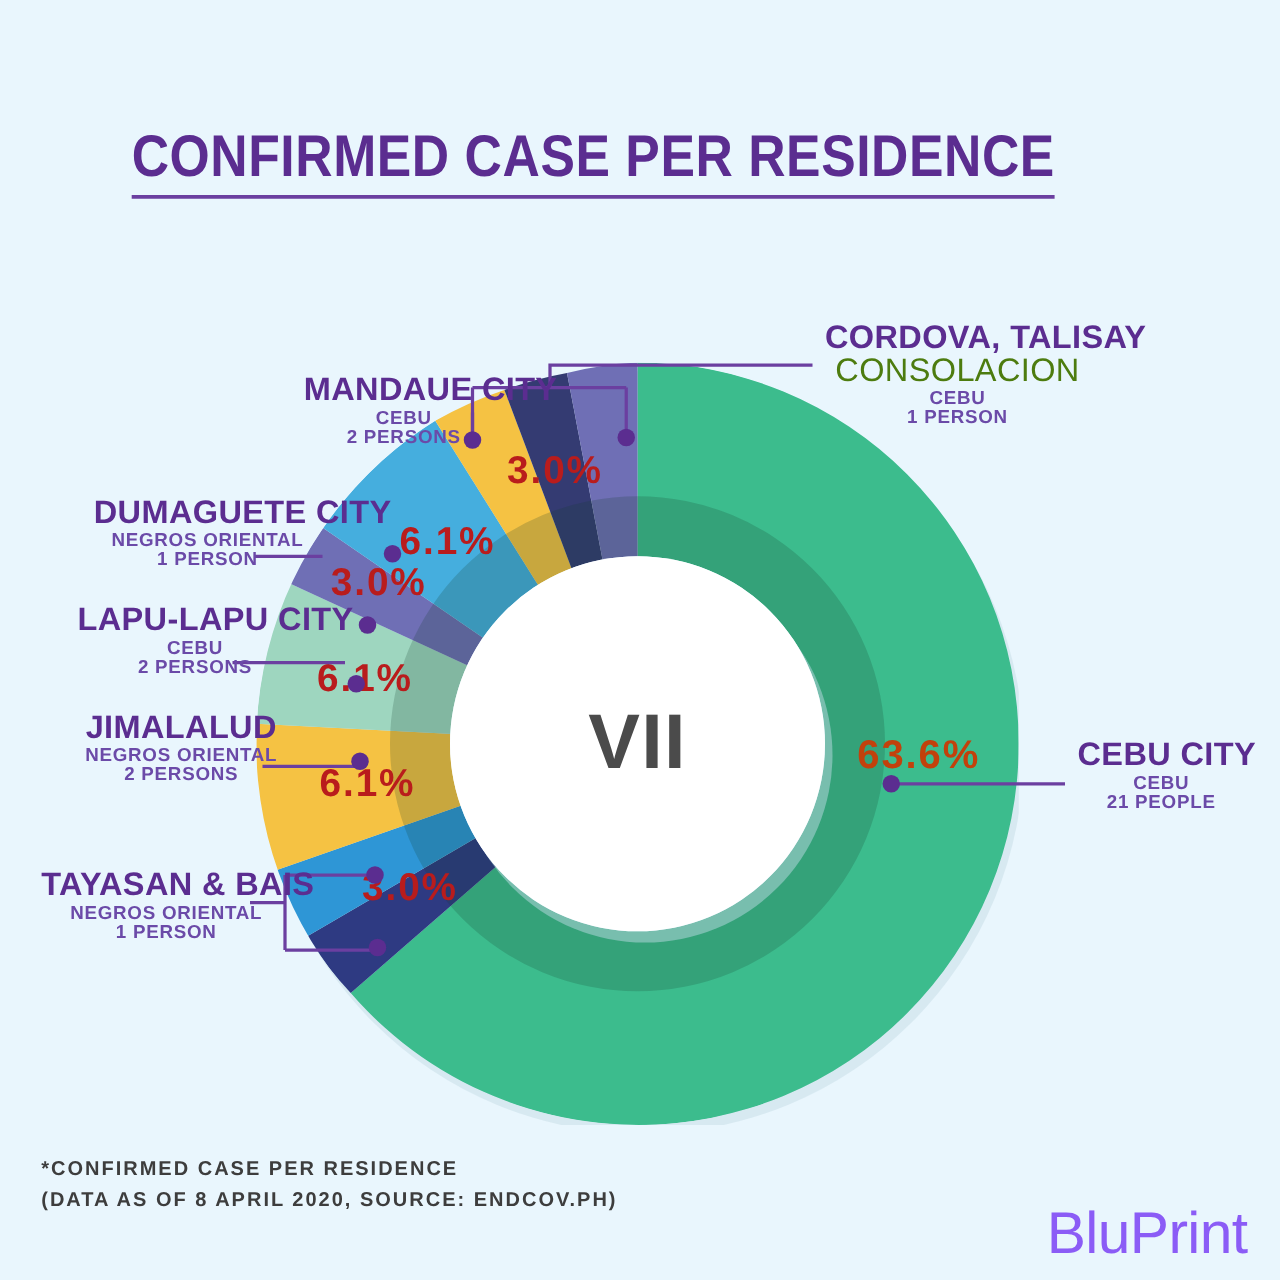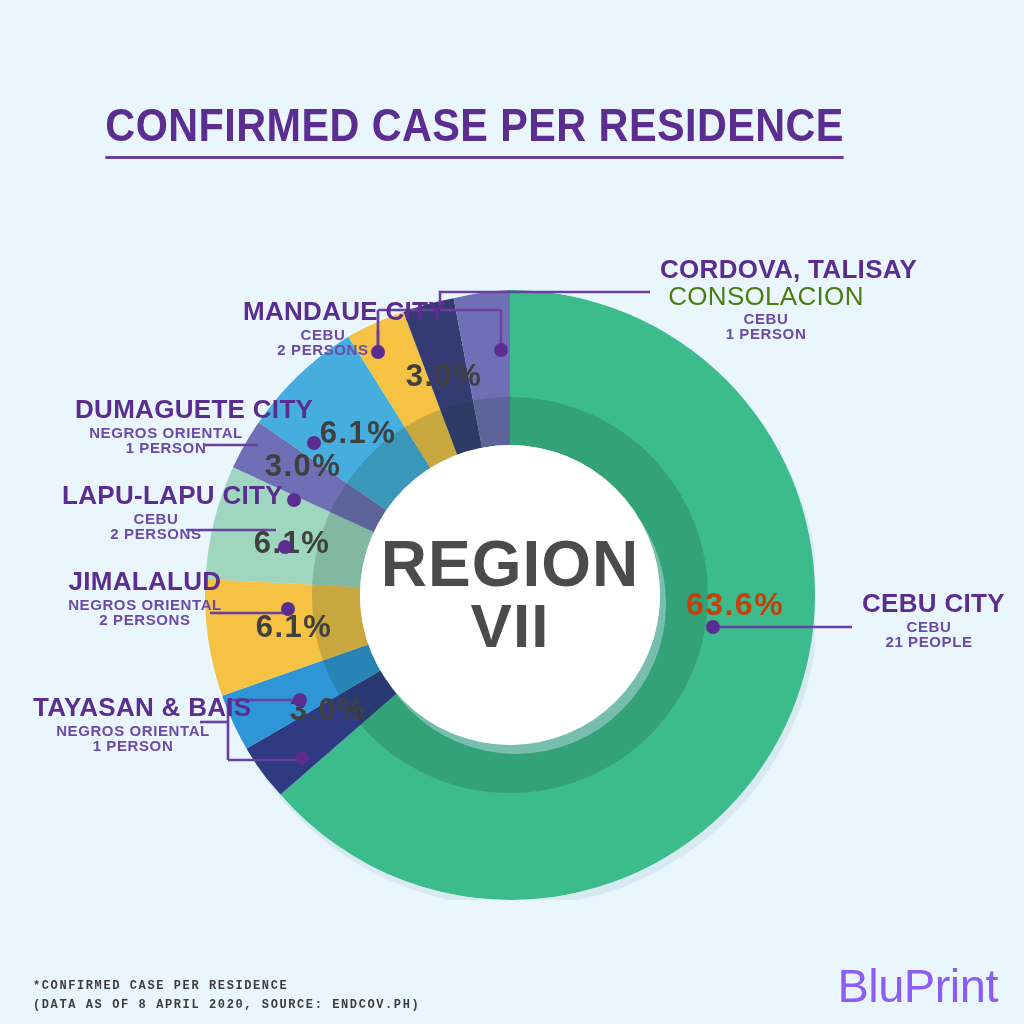--- a/index.html
+++ b/index.html
@@ -58,21 +58,21 @@
   .pct{
     position:absolute;
     font-family:"Liberation Sans Narrow","Liberation Sans",sans-serif;
     font-weight:bold;
     font-size:31px;
     letter-spacing:1.5px;
     white-space:nowrap;
     transform:translate(-50%,-50%);
     pointer-events:none;
   }
-  .pct.white{color:#404040;}
+  .pct.white{color:#b91c1c;}
   .pct.mint{color:#c2410c;font-size:32px;}
 
   
   .lbl{
     position:absolute;
     color:#5b2d90;
     font-family:"Liberation Sans Narrow","Liberation Sans",sans-serif;
     line-height:1.02;
     white-space:nowrap;
   }
@@ -92,25 +92,25 @@
     font-weight:bold;font-size:15px;letter-spacing:0.6px;
     color:#6b4aa8;display:block;
   }
   .ta-c{text-align:center;}
 
   
   #connectors{position:absolute;inset:0;pointer-events:none;}
 
   
   .footnote{
-    position:absolute;left:33px;top:977px;
+    position:absolute;left:33px;top:924px;
     color:#3d3d3d;
-    font-family:Liberation Mono, monospace;
-    font-weight:bold;
-    font-size:12px;
+    font-family:Liberation Sans, sans-serif;
+    font-weight:bold;
+    font-size:16px;
     letter-spacing:1.6px;
     line-height:1.55;
   }
   .footnote span{display:block;}
   .brand{
     position:absolute;right:26px;top:958px;
     font-family:"Liberation Sans",sans-serif;
     font-weight:300;
     font-size:47px;
     letter-spacing:-0.5px;
@@ -163,21 +163,20 @@
           <path d="M305,305 m-198,0 a198,198 0 1,0 396,0 a198,198 0 1,0 -396,0 Z
                    M305,305 m-150,0 a150,150 0 1,1 300,0 a150,150 0 1,1 -300,0 Z" fill="#123a2e" fill-rule="evenodd"></path>
         </g>
       </g>
 
       <circle cx="311" cy="314" r="150" fill="#bcd9e4" opacity="0.5"></circle>
       <circle cx="305" cy="305" r="150" fill="#ffffff"></circle>
     </svg>
 
     <div class="center-label">
-      <span class="l1">REGION</span>
       <span class="l2">VII</span>
     </div>
   </div>
 
   <div class="pct mint" style="left:735px;top:604px;">63.6%</div>
   <div class="pct white" style="left:444px;top:376px;">3.0%</div>
   <div class="pct white" style="left:358px;top:433px;">6.1%</div>
   <div class="pct white" style="left:303px;top:466px;">3.0%</div>
   <div class="pct white" style="left:292px;top:543px;">6.1%</div>
   <div class="pct white" style="left:294px;top:627px;">6.1%</div>

